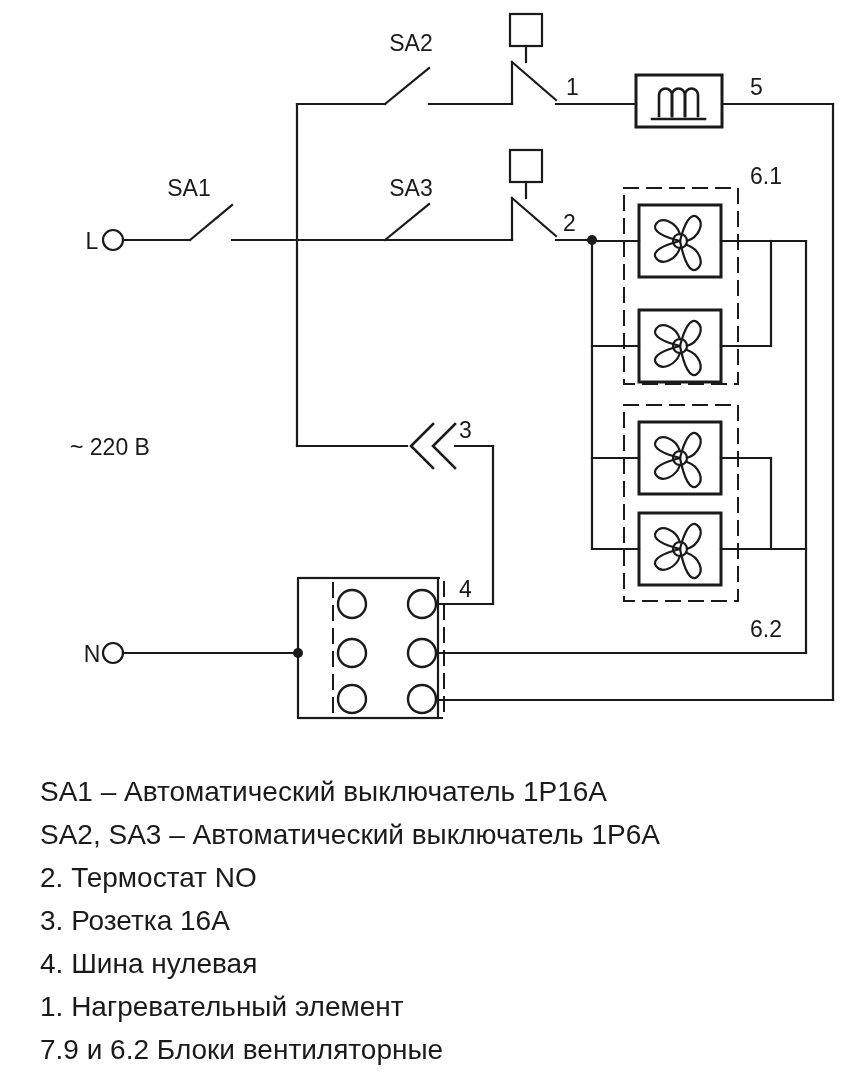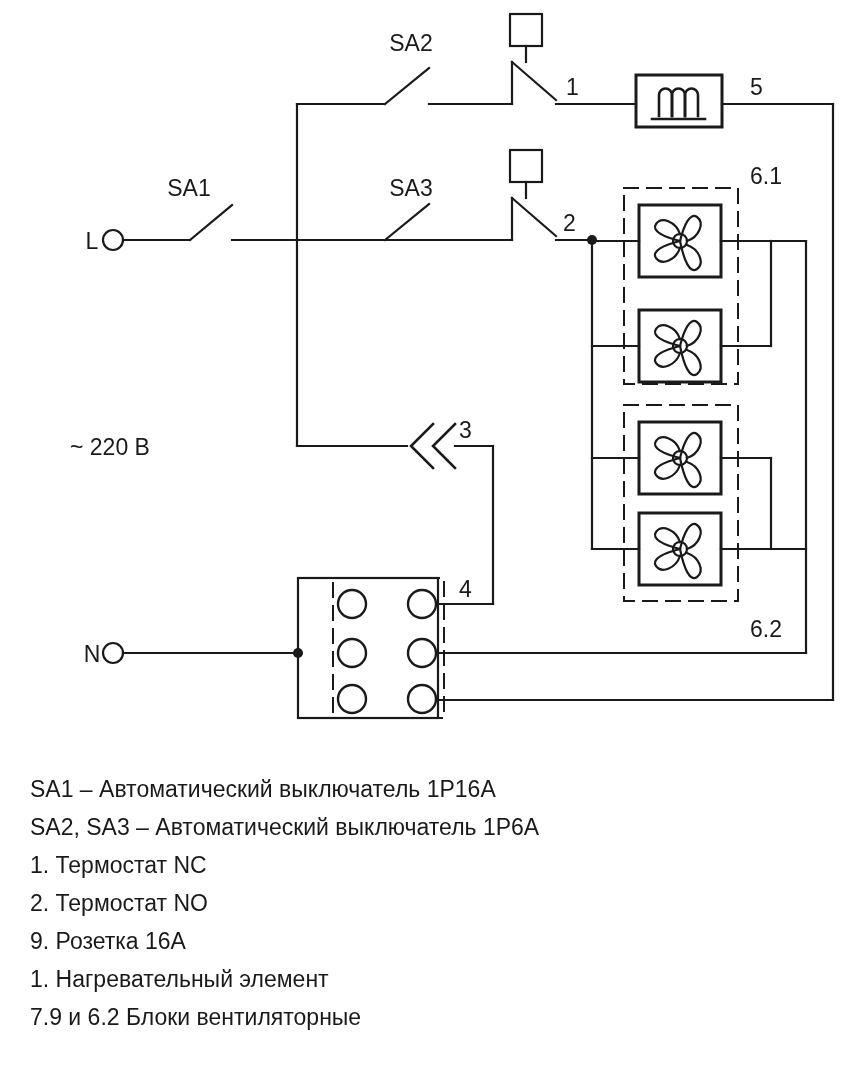--- a/index.html
+++ b/index.html
@@ -22,24 +22,24 @@
     width: 846px;
     height: 760px;
   }
   #legend {
     position: absolute;
     left: 0;
     top: 778px;
     width: 846px;
   }
   .legend-line {
-    font-size: 23px;
+    font-size: 28px;
     line-height: 1.0;
     color: #1a1a1a;
-    padding-left: 30px;
+    padding-left: 40px;
     margin-bottom: 15px;
     white-space: pre;
   }
   svg text {
     font-family: "Liberation Sans", sans-serif;
     fill: #1a1a1a;
   }
   .lbl { font-size: 23px; }
   .lbl-num { font-size: 23px; }
 </style>
@@ -184,18 +184,18 @@
   <text class="lbl-num" x="459" y="597" text-anchor="start">4</text>
   <text class="lbl-num" x="750" y="95" text-anchor="start">5</text>
   <text class="lbl-num" x="750" y="184" text-anchor="start">6.1</text>
   <text class="lbl-num" x="750" y="637" text-anchor="start">6.2</text>
 </svg>
 </div>
 
 <div id="legend">
   <div class="legend-line">SA1 – Автоматический выключатель 1P16A</div>
   <div class="legend-line">SA2, SA3 – Автоматический выключатель 1P6A</div>
-  <div class="legend-line">1. Термостат NC</div>
   <div class="legend-line">2. Термостат NO</div>
-  <div class="legend-line">9. Розетка 16A</div>
+  <div class="legend-line">3. Розетка 16A</div>
+  <div class="legend-line">4. Шина нулевая</div>
   <div class="legend-line">1. Нагревательный элемент</div>
   <div class="legend-line">7.9 и 6.2 Блоки вентиляторные</div>
 </div>
 
 </body></html>

